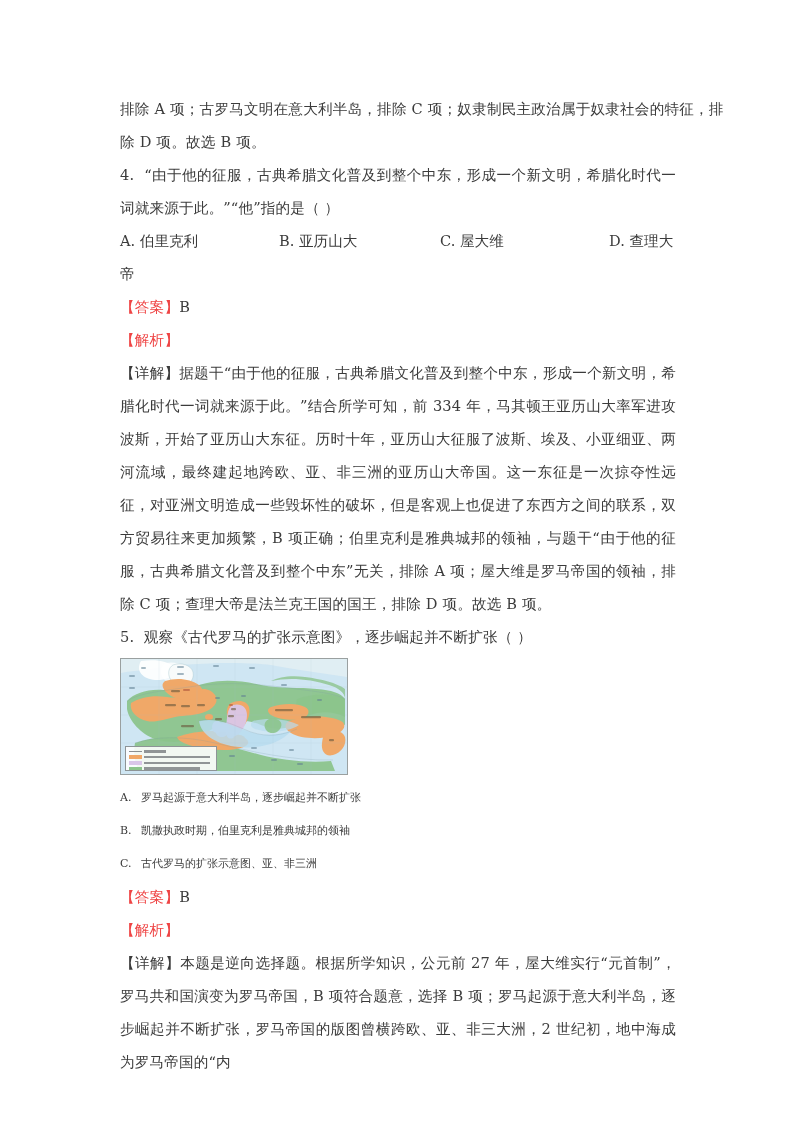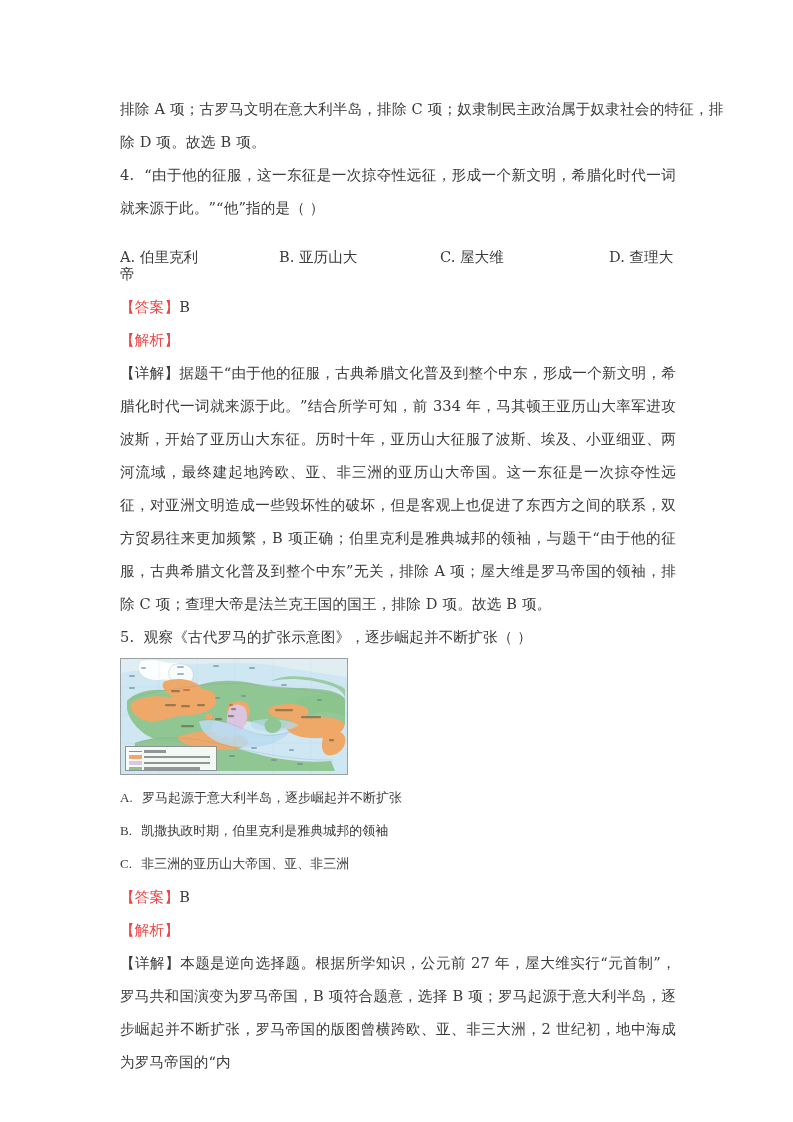--- a/index.html
+++ b/index.html
@@ -47,36 +47,35 @@
     color: #ef4444;
   }
   .opts-row {
     position: relative;
     height: 33px;
     font-size: 14.6px;
     line-height: 33px;
   }
   .opt {
     position: absolute;
-    top: 16px;
+    top: 0;
     white-space: nowrap;
   }
   .opt-a { left: 0px; }
   .opt-b { left: 159px; }
   .opt-c { left: 320px; }
   .opt-d { left: 489px; }
   .opt-cont {
     font-size: 14.6px;
     line-height: 33px;
   }
   .choice {
-    font-size: 13px;
+    font-size: 11px;
     line-height: 33px;
     white-space: nowrap;
-    font-family: Liberation Serif, serif;
   }
   .choice .lbl { margin-right: 6px; }
 
   
   .map-wrap {
     position: relative;
     margin-top: 5px;
     margin-bottom: 6px;
     width: 228px;
     height: 117px;
@@ -127,21 +126,21 @@
 </style>
 </head>
 <body>
 
 <div class="page">
   <div class="content">
 
     <div class="line">排除 A 项；古罗马文明在意大利半岛，排除 C 项；奴隶制民主政治属于奴隶社会的特征，排</div>
     <div class="line">除 D 项。故选 B 项。</div>
 
-    <div class="para"><span>4.</span>&nbsp;&nbsp;<span>“由于他的征服，这一东征是一次掠夺性远征，形成一个新文明，希腊化时代一词就来源于此。”“他”指的是（    ）</span></div>
+    <div class="para"><span>4.</span>&nbsp;&nbsp;<span>“由于他的征服，古典希腊文化普及到整个中东，形成一个新文明，希腊化时代一词就来源于此。”“他”指的是（    ）</span></div>
 
     <div class="opts-row">
       <div class="opt opt-a"><span class="lbl">A.</span>&nbsp;<span>伯里克利</span></div>
       <div class="opt opt-b"><span class="lbl">B.</span>&nbsp;<span>亚历山大</span></div>
       <div class="opt opt-c"><span class="lbl">C.</span>&nbsp;<span>屋大维</span></div>
       <div class="opt opt-d"><span class="lbl">D.</span>&nbsp;<span>查理大</span></div>
     </div>
     <div class="opt-cont">帝</div>
 
     <div class="line"><span class="blue">【答案】</span><span>B</span></div>
@@ -268,21 +267,21 @@
           <div class="lg-row">
             <span class="lg-sw" style="background:#8cc48c;"></span>
             <span class="lg-tx m"></span>
           </div>
         </div>
       </div>
     </div>
 
     <div class="choice"><span class="lbl">A.</span>&nbsp;<span>罗马起源于意大利半岛，逐步崛起并不断扩张</span></div>
     <div class="choice"><span class="lbl">B.</span>&nbsp;<span>凯撒执政时期，伯里克利是雅典城邦的领袖</span></div>
-    <div class="choice"><span class="lbl">C.</span>&nbsp;<span>非三洲的亚历山大帝国、亚、非三洲</span></div>
+    <div class="choice"><span class="lbl">C.</span>&nbsp;<span>古代罗马的扩张示意图、亚、非三洲</span></div>
 
     <div class="line"><span class="blue">【答案】</span><span>B</span></div>
 
     <div class="line blue">【解析】</div>
 
     <div class="para"><span>【详解】</span><span>本题是逆向选择题。根据所学知识，公元前 27 年，屋大维实行“元首制”，罗马共和国演变为罗马帝国，B 项符合题意，选择 B 项；罗马起源于意大利半岛，逐步崛起并不断扩张，罗马帝国的版图曾横跨欧、亚、非三大洲，2 世纪初，地中海成为罗马帝国的“内</span></div>
 
   </div>
 </div>
 

